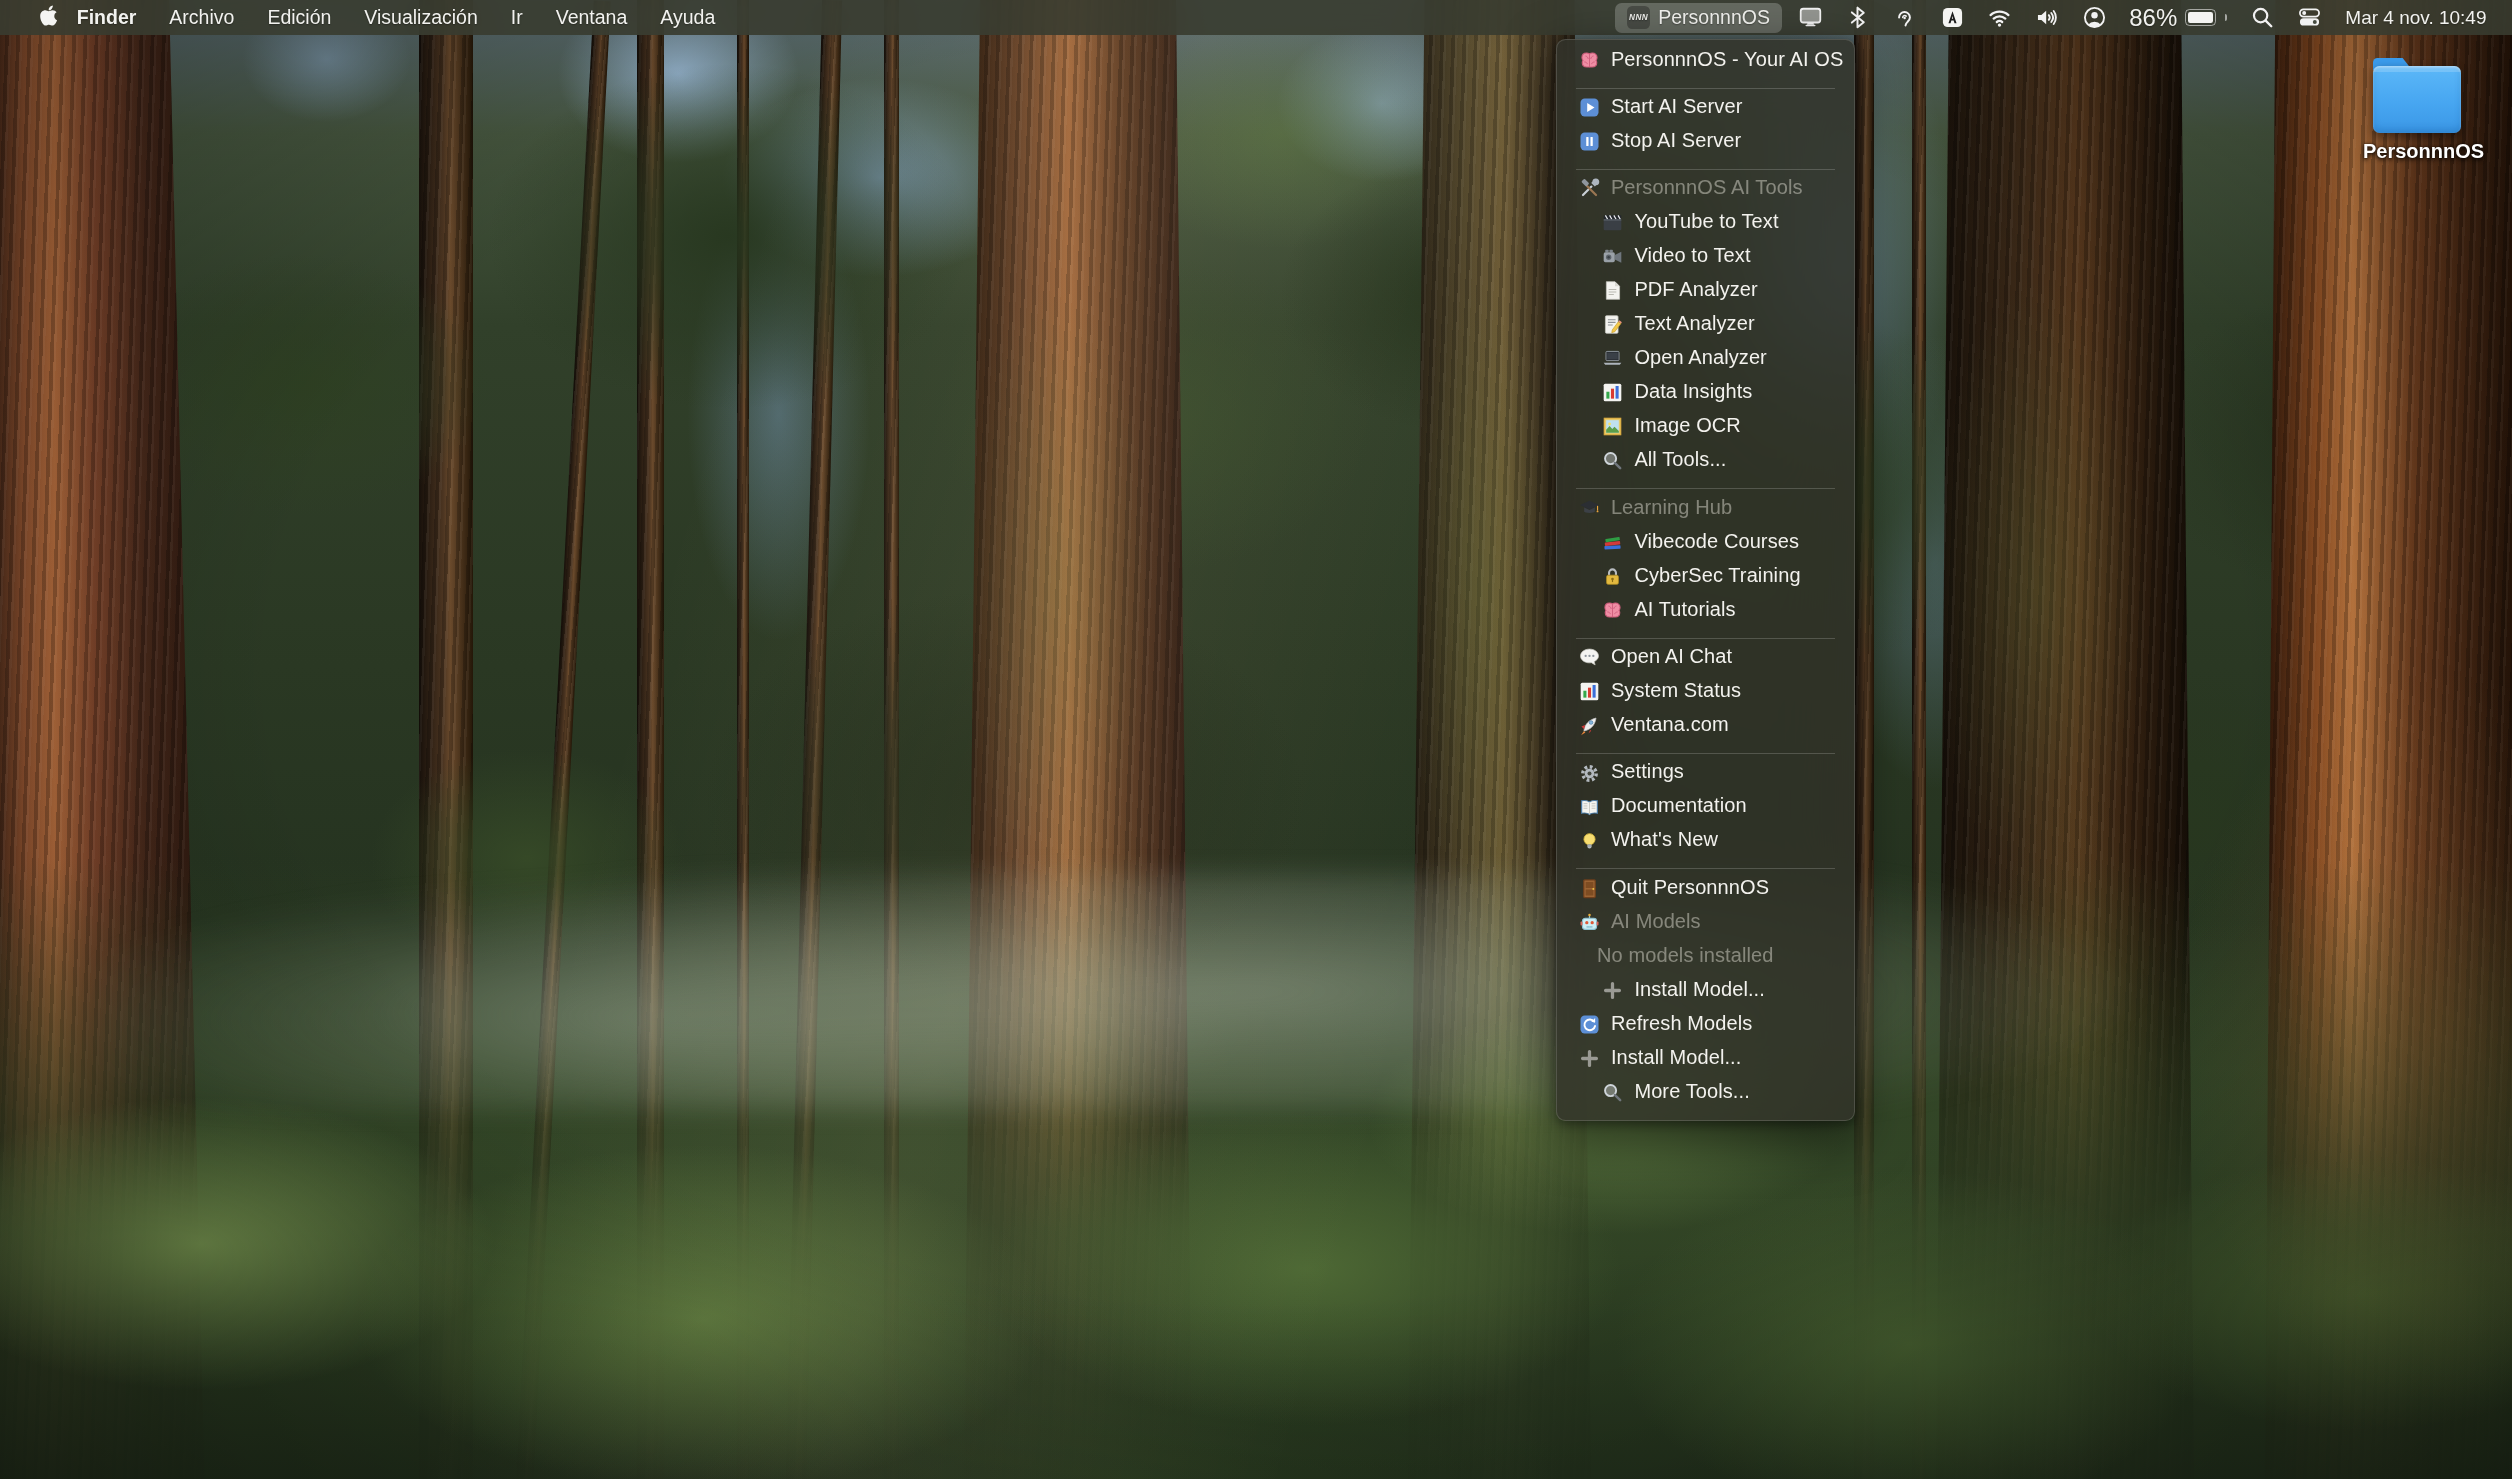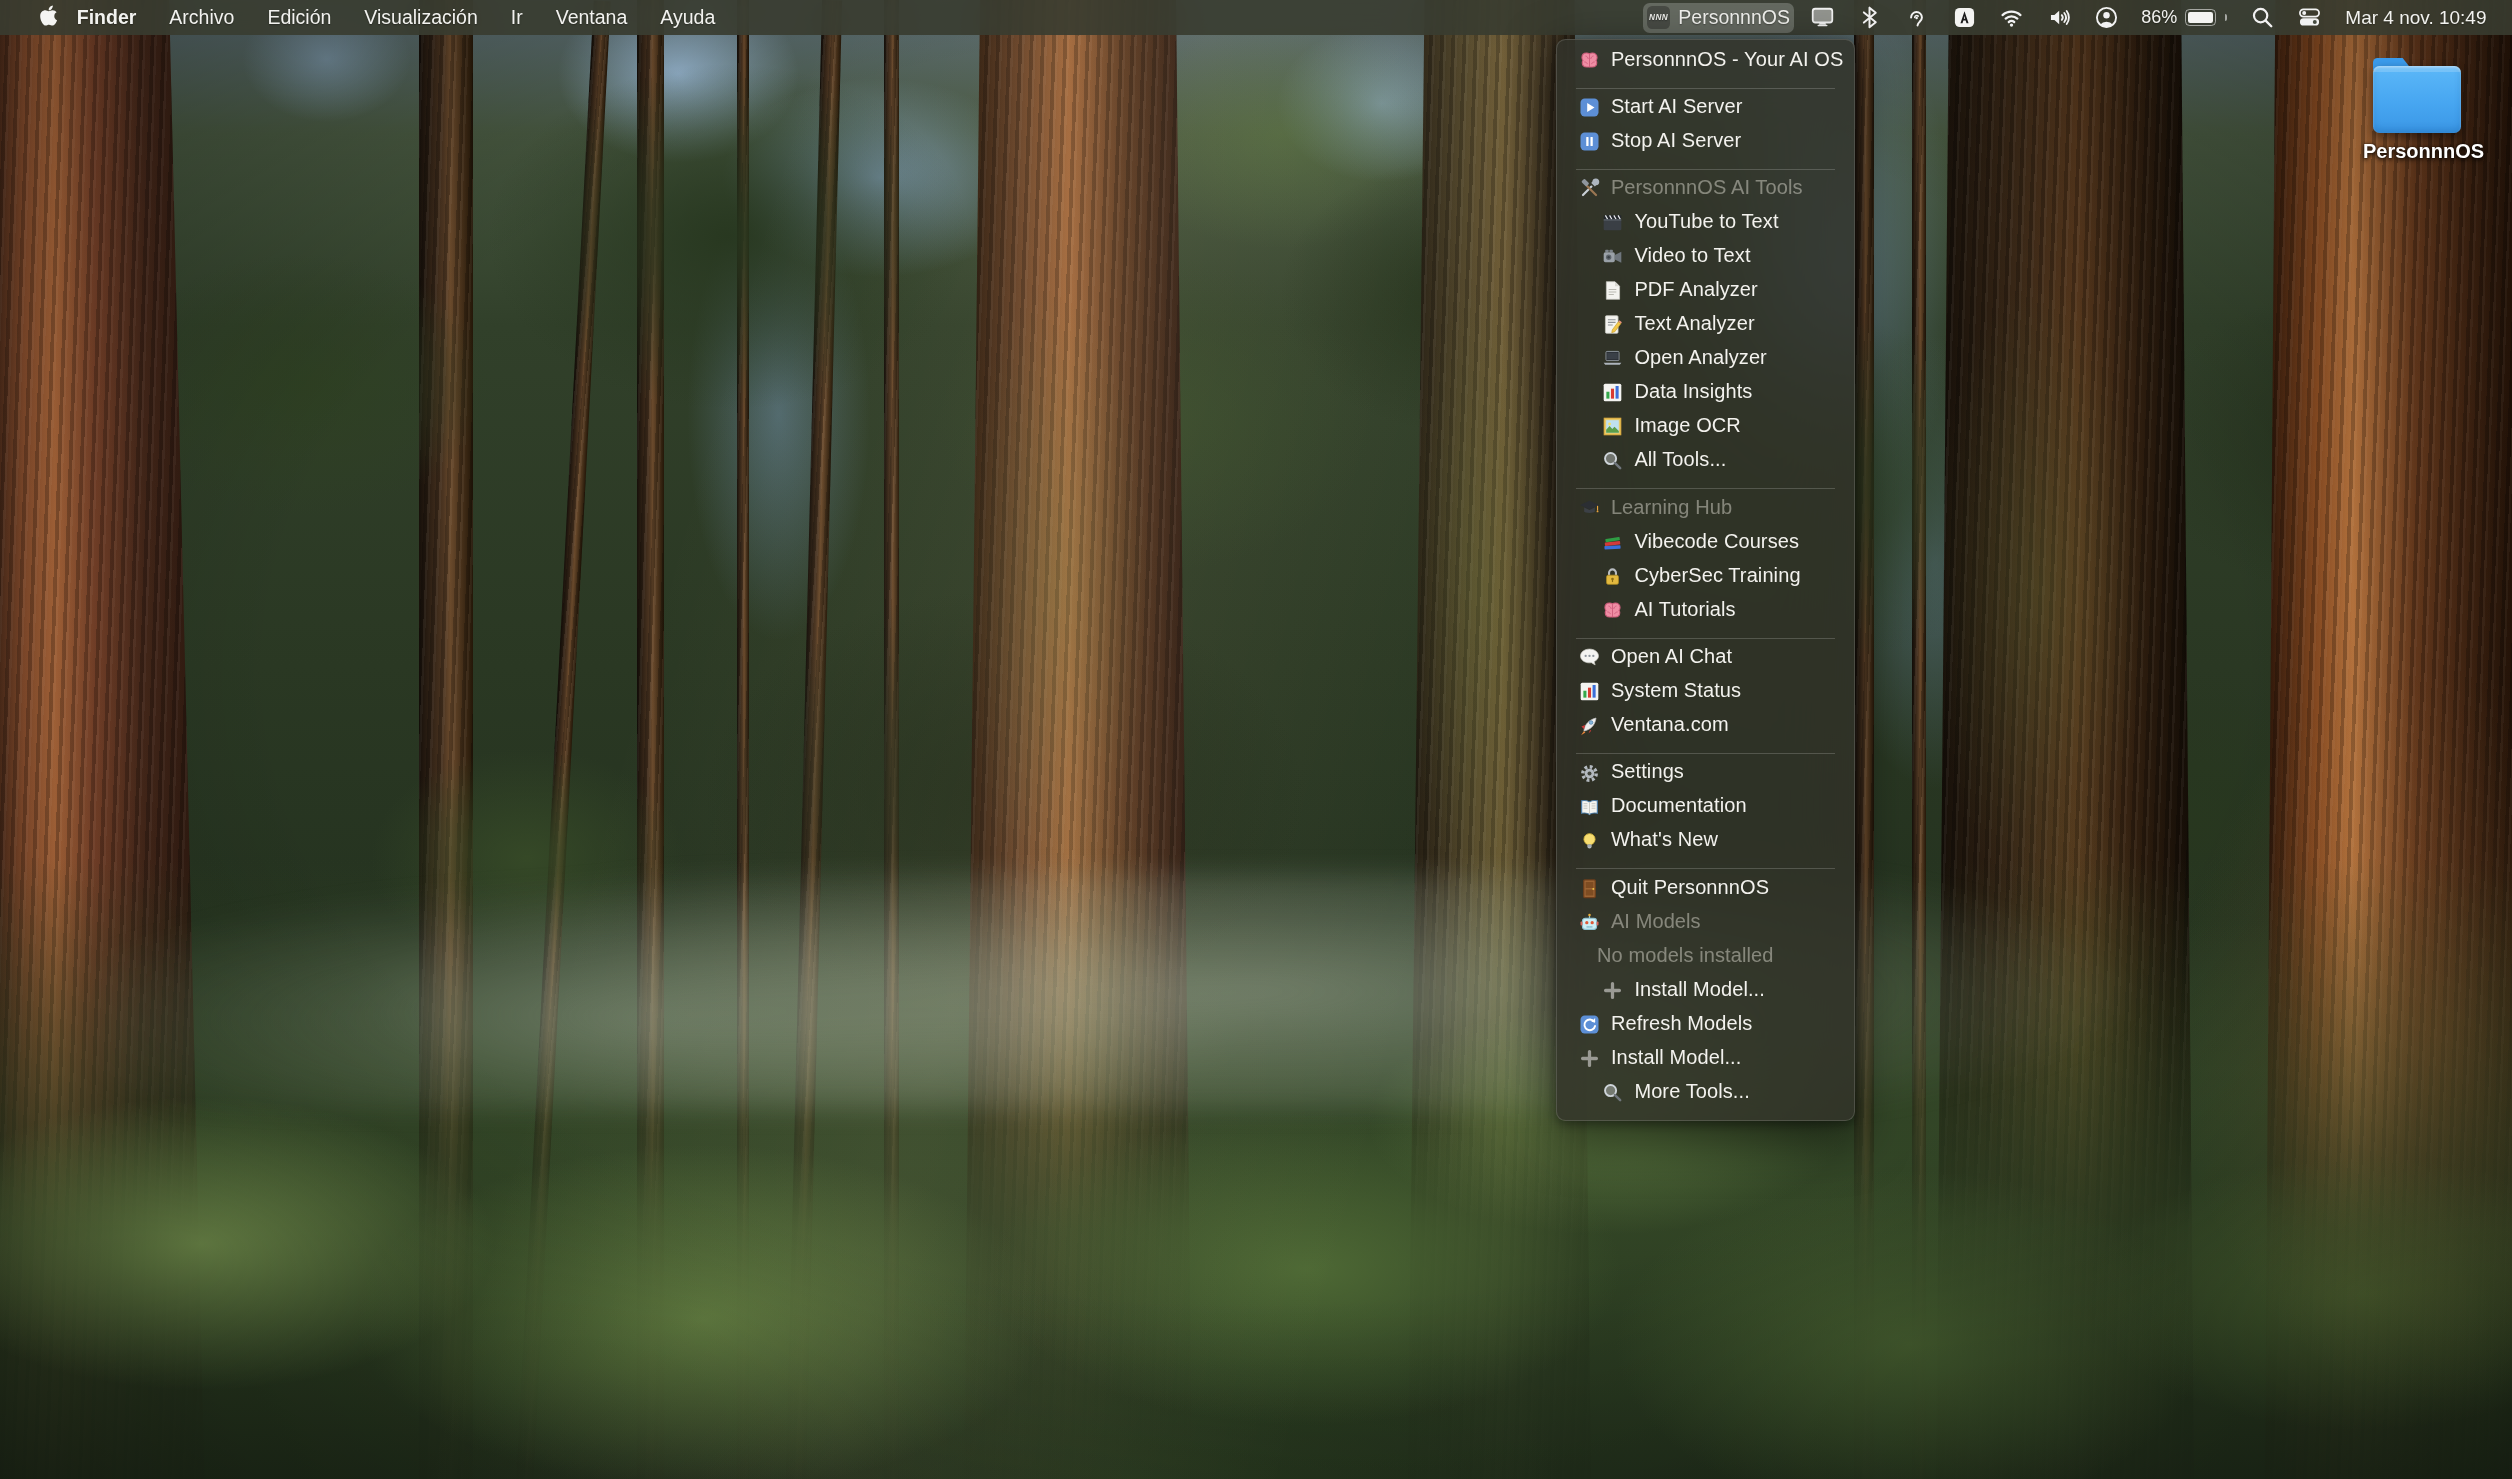--- a/index.html
+++ b/index.html
@@ -76,28 +76,28 @@
     background:rgba(56,60,48,.9); backdrop-filter:blur(18px);
     display:flex; align-items:center; color:#f2f2ef; font-size:19.5px;
     text-shadow:0 0.7px 1.5px rgba(0,0,0,.35); }
   #mb-left { display:flex; align-items:center; height:100%; padding-left:40px; }
   .apple { display:flex; align-items:center; height:100%; padding-right:3px; }
   .apple svg { height:23px; width:auto; color:#f4f4f2; }
   .mb-item { padding:0 16.5px; height:100%; display:flex; align-items:center; }
   .mb-item.bold { font-weight:700; }
   #mb-right { margin-left:auto; display:flex; align-items:center; height:100%; padding-right:16.5px; }
   .status-app { display:flex; align-items:center; gap:8.2px; height:30px; margin-right:4.5px;
-    padding:0 4px; border-radius:6.7px; background:rgba(255,255,255,.22); }
+    padding:0 12px; border-radius:6.7px; background:rgba(255,255,255,.22); }
   .nnn { display:inline-flex; align-items:center; justify-content:center; width:23px; height:23px;
     border-radius:5.2px; background:rgba(20,20,16,.35); font-size:8.2px; font-weight:700;
     font-style:italic; letter-spacing:0.4px; color:#f0f0ec; }
   .status-item { padding:0 11.2px; display:flex; align-items:center; height:100%; }
   .status-item svg { width:25px; height:25px; color:#f2f2f0; }
   .batt { display:flex; align-items:center; gap:7.5px; padding:0 11.2px; }
-  .batt-pct { font-size:18px; }
+  .batt-pct { font-size:24px; }
   .batt-body { position:relative; width:31px; height:16.5px; border:1.9px solid rgba(255,255,255,.55);
     border-radius:4.5px; }
   .batt-fill { position:absolute; top:1.9px; left:1.9px; bottom:1.9px; border-radius:2.2px; background:#f4f4f2; }
   .batt-nub { width:2.6px; height:6.7px; margin-left:1.5px; border-radius:0 2.2px 2.2px 0; background:rgba(255,255,255,.55); }
   .clock { padding:0 9px 0 12px; font-size:19px; white-space:nowrap; }
 
   
   #app-menu { position:absolute; left:1556px; top:39px; width:299px; z-index:11;
     background:rgba(49,49,40,.84); backdrop-filter:blur(37px) saturate(1.4);
     border:0.7px solid rgba(255,255,255,.14); border-radius:9.7px;

